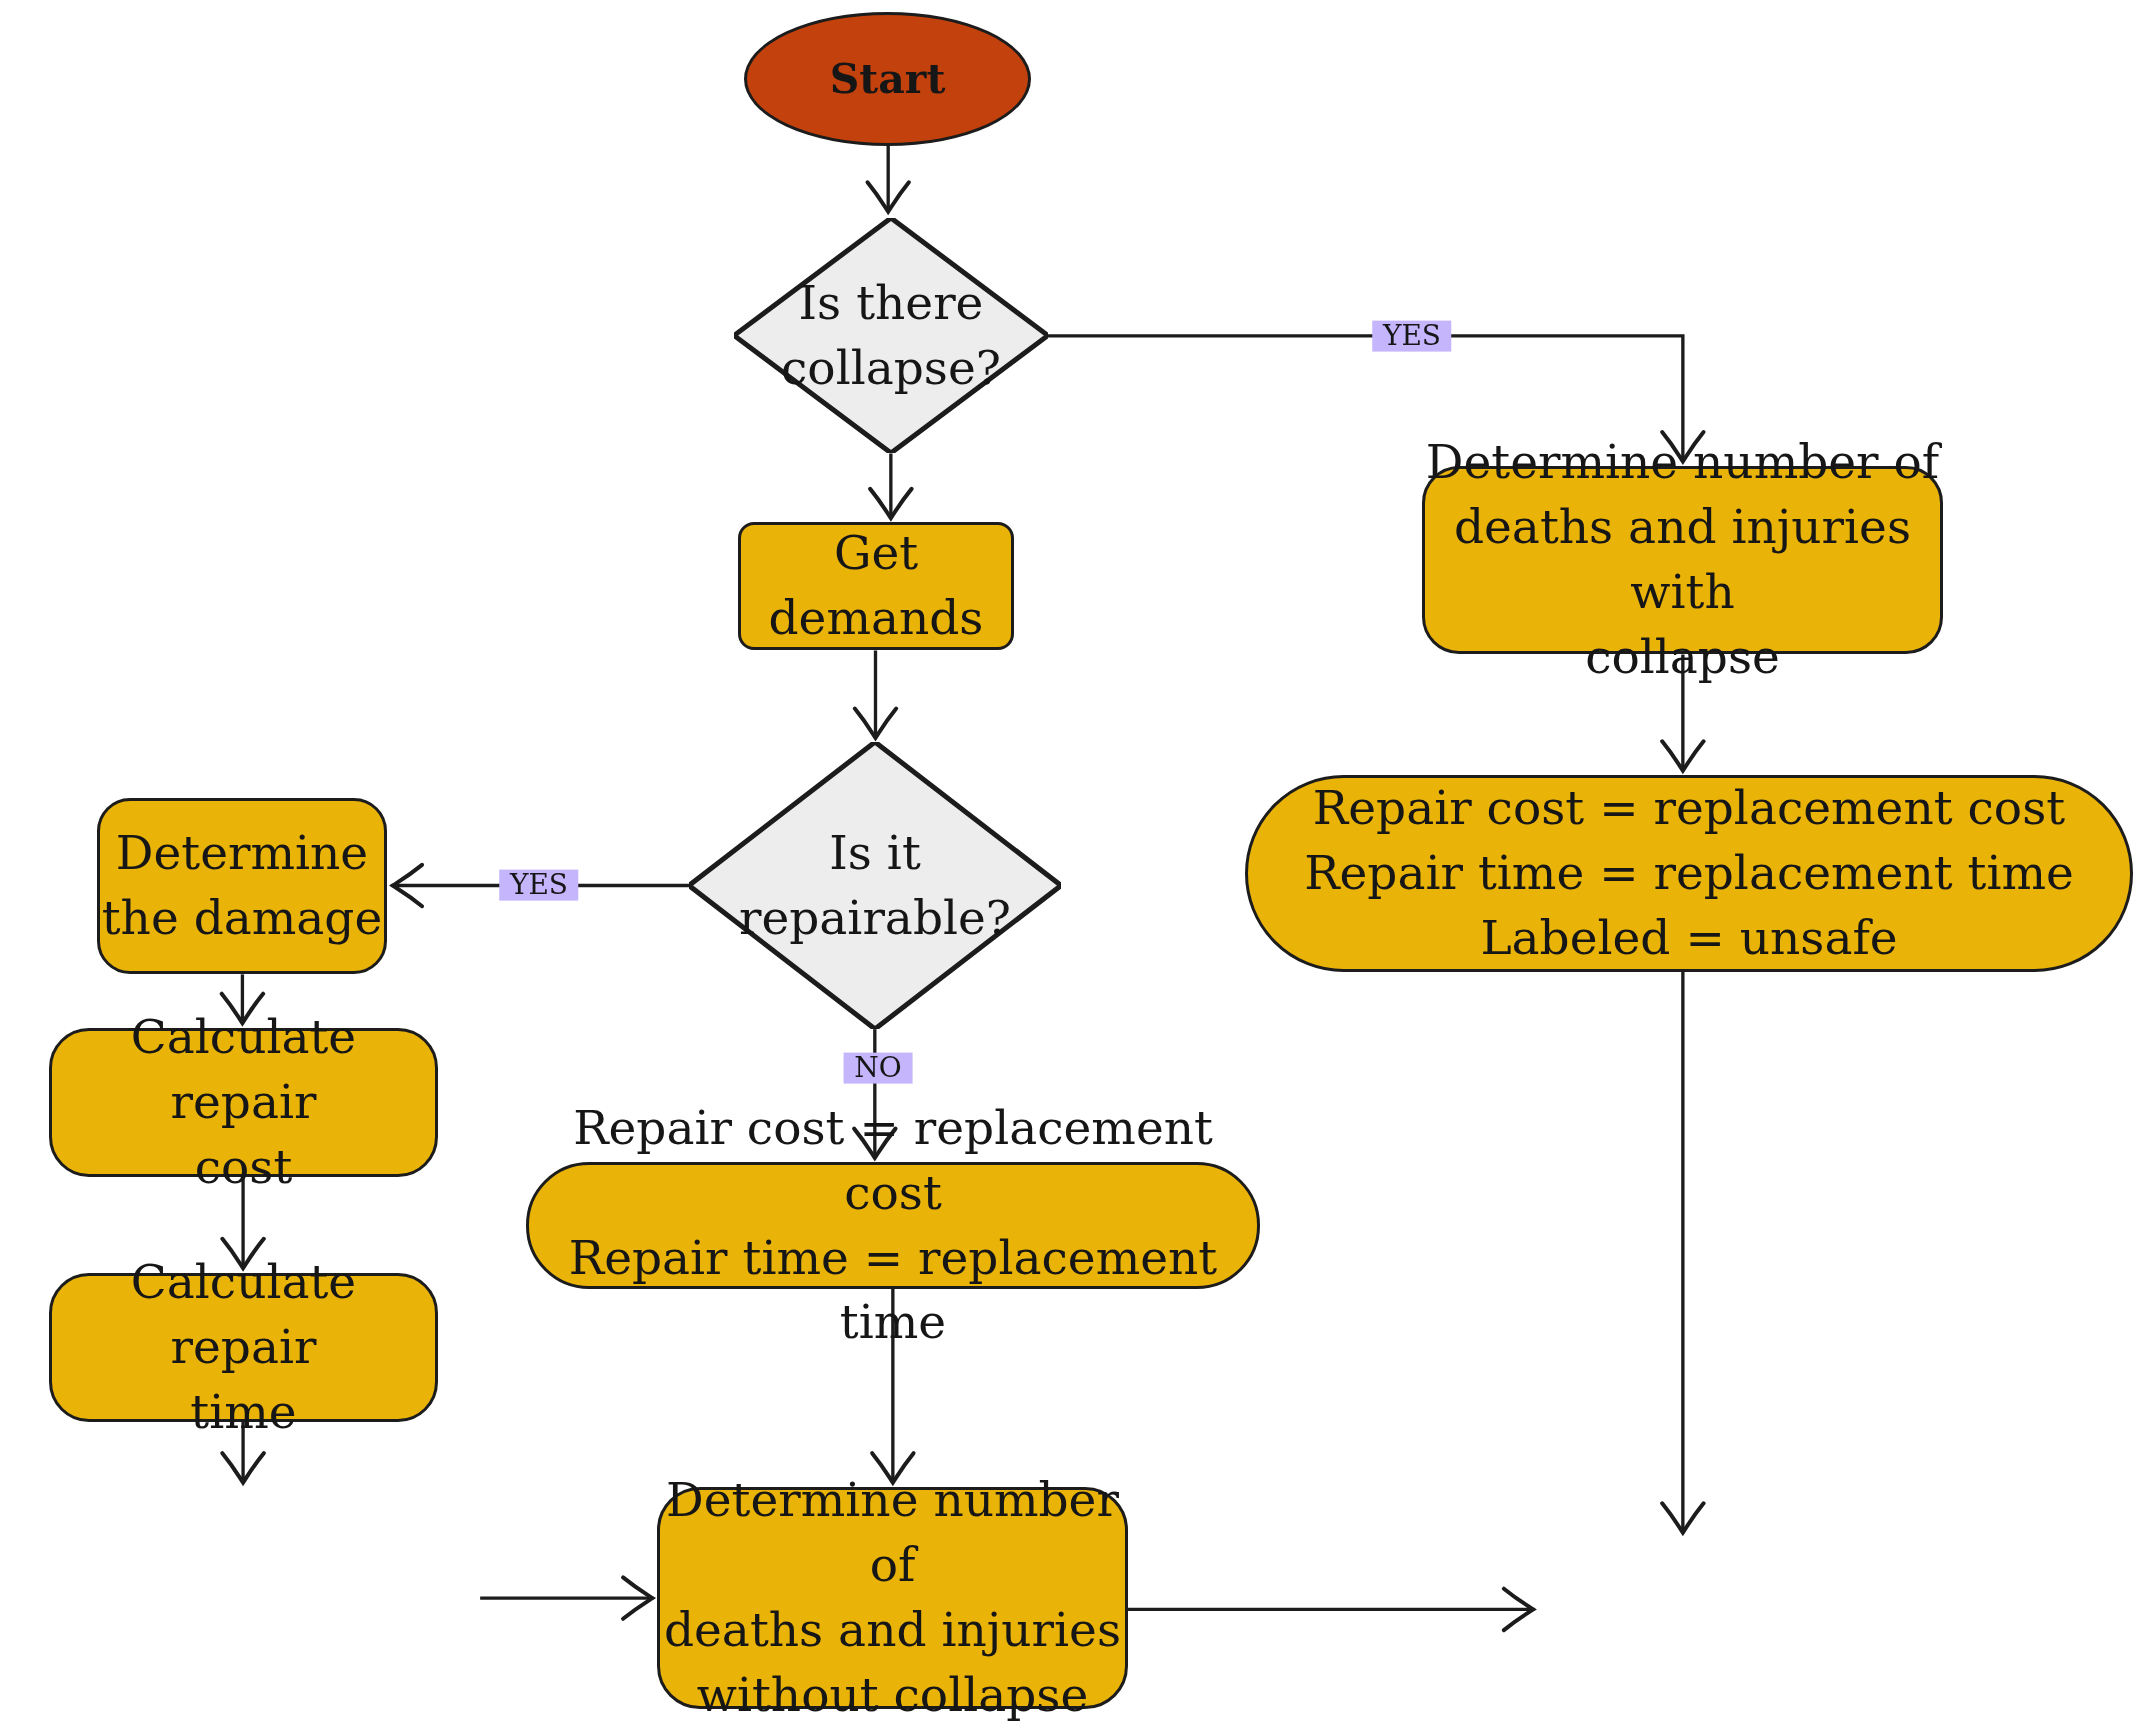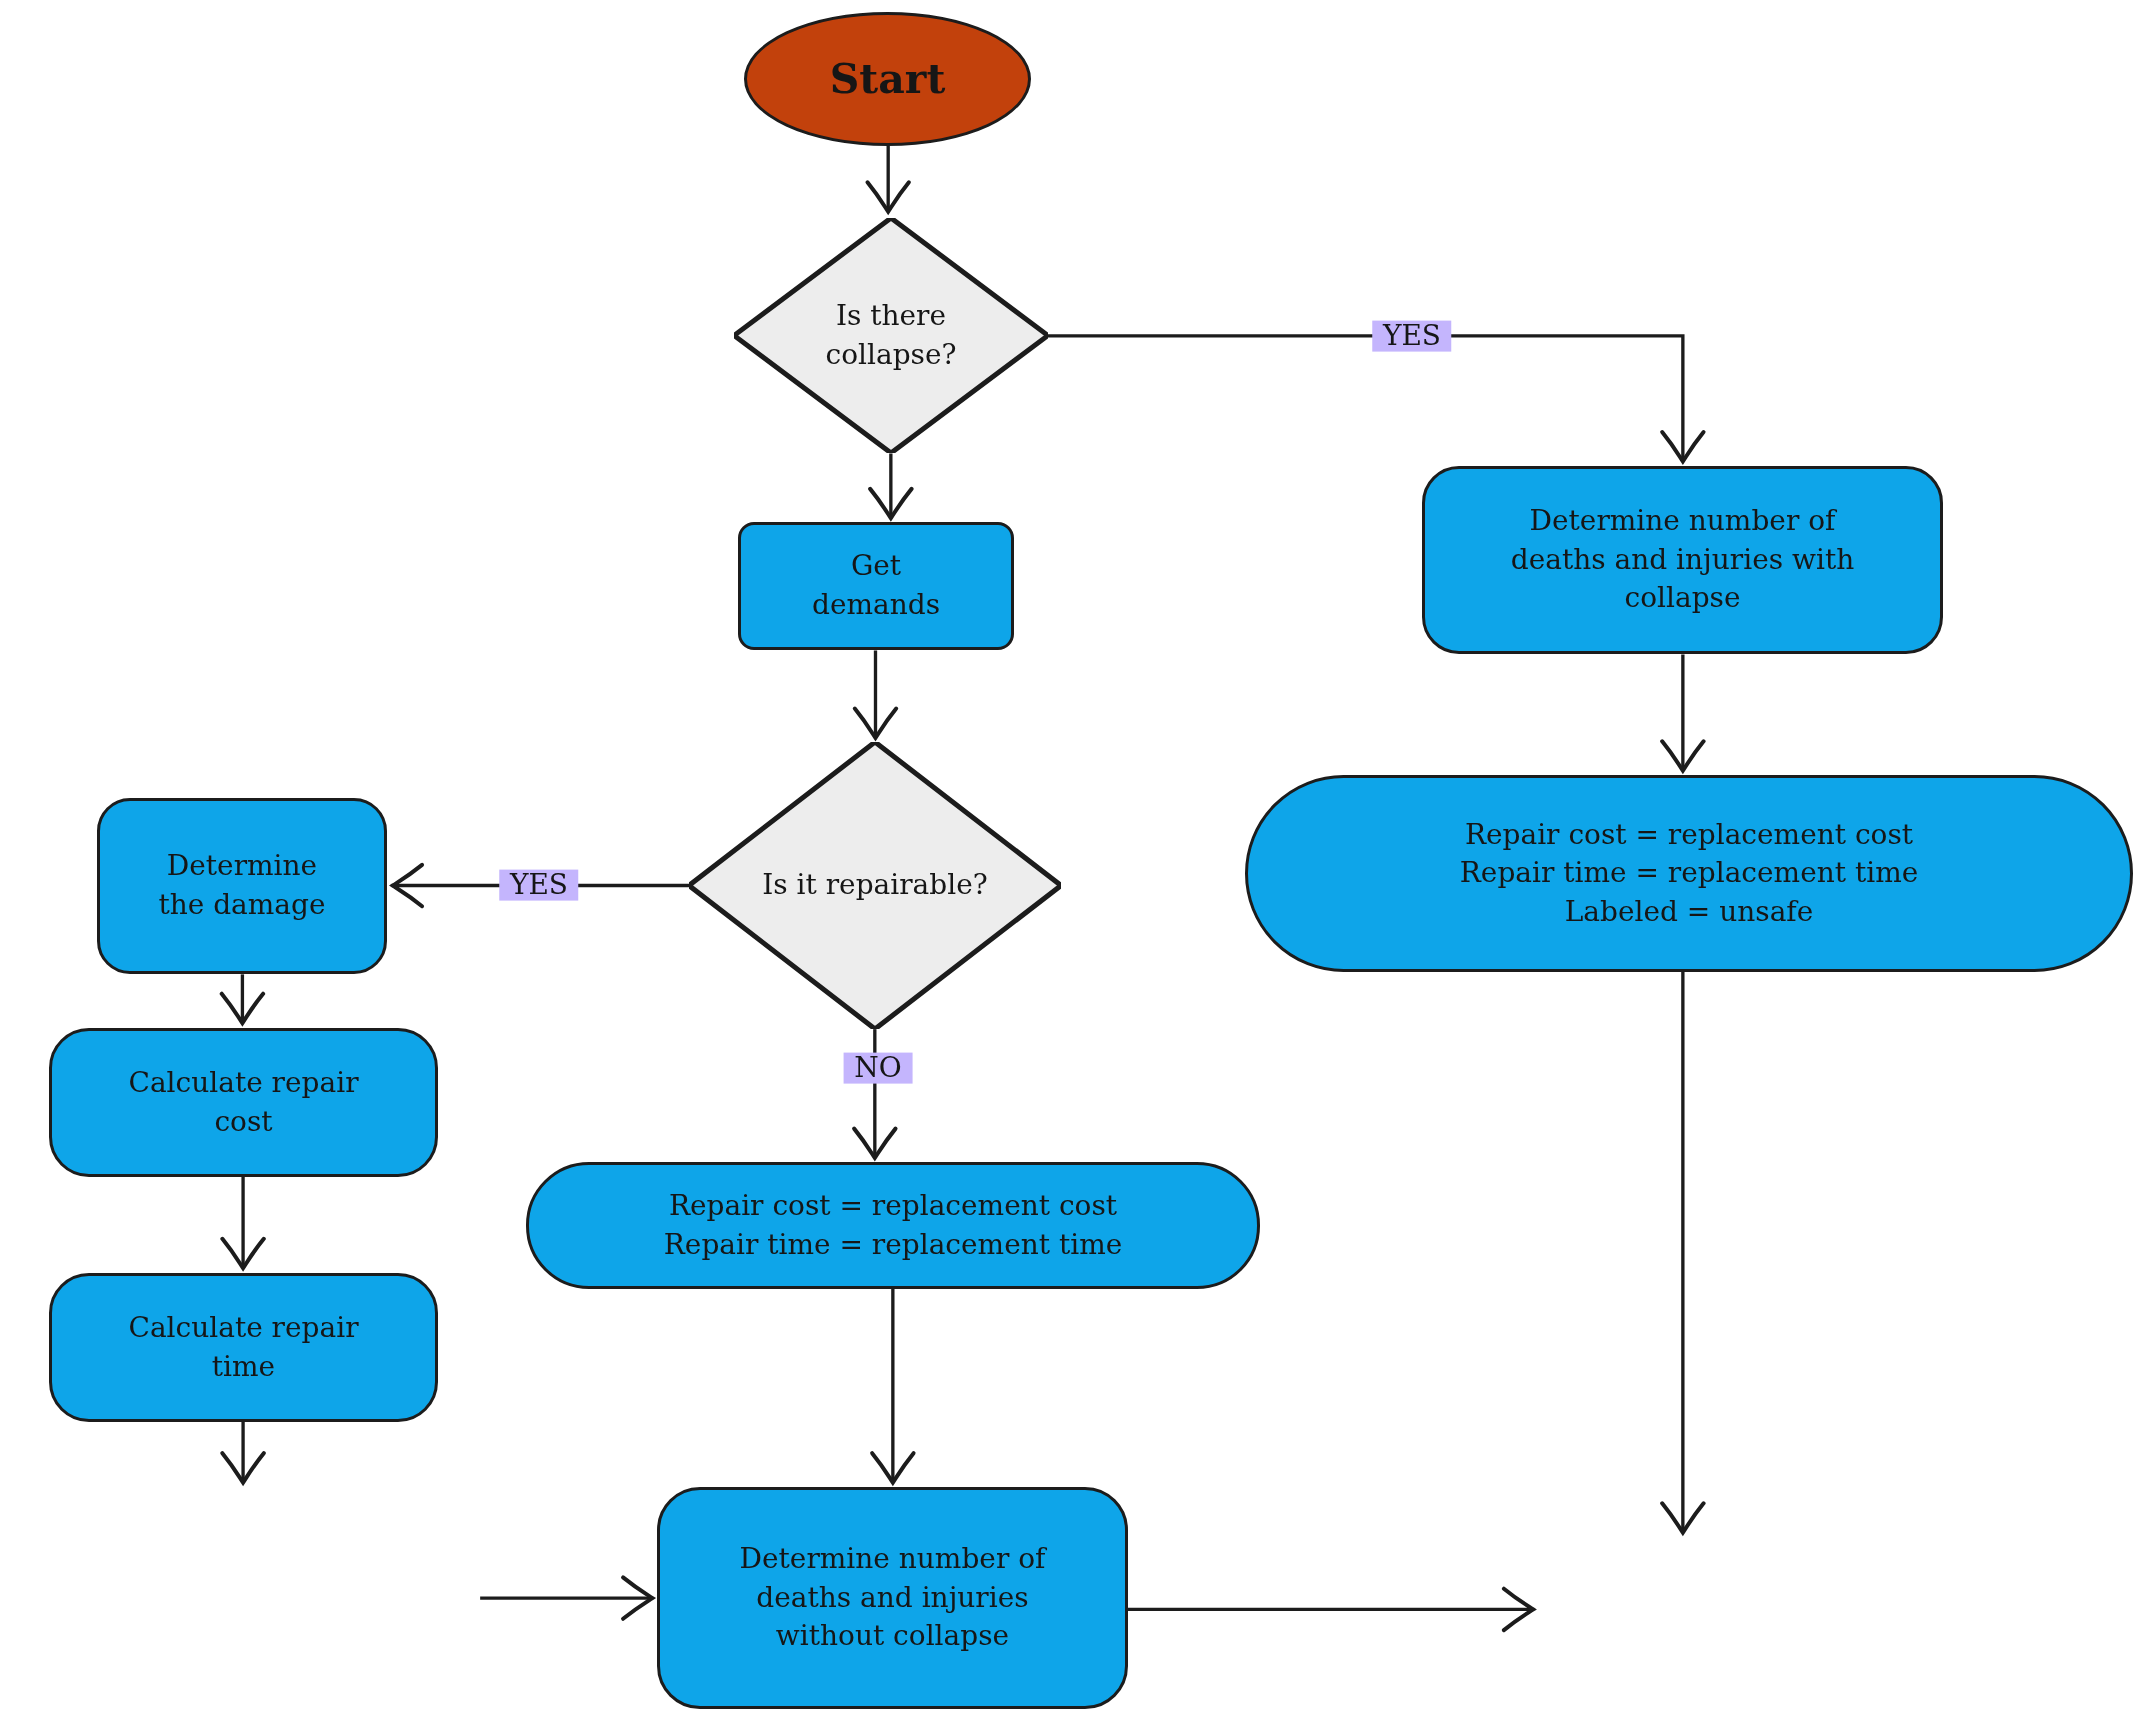--- a/index.html
+++ b/index.html
@@ -10,26 +10,26 @@
     font-family:"DejaVu Serif", serif;
     color:#161616;
     overflow:hidden;
   }
   #edges{position:absolute;left:0;top:0;width:2151px;height:1723px;}
   .node{
     position:absolute;
     display:flex;align-items:center;justify-content:center;
     box-sizing:border-box;
     text-align:center;
-    font-size:28px;line-height:1.38;
+    font-size:47px;line-height:1.38;
     white-space:pre-line;
     z-index:2;
   }
   .process{
-    background:#0ea5e9;
+    background:#eab308;
     border:3.3px solid #1c1c1c;
   }
   .terminator{
     background:#c2410c;
     border:3.3px solid #1c1c1c;
     border-radius:50%;
     font-weight:bold;
     font-size:41px;
   }
   .diamond{background:transparent;border:none;}

